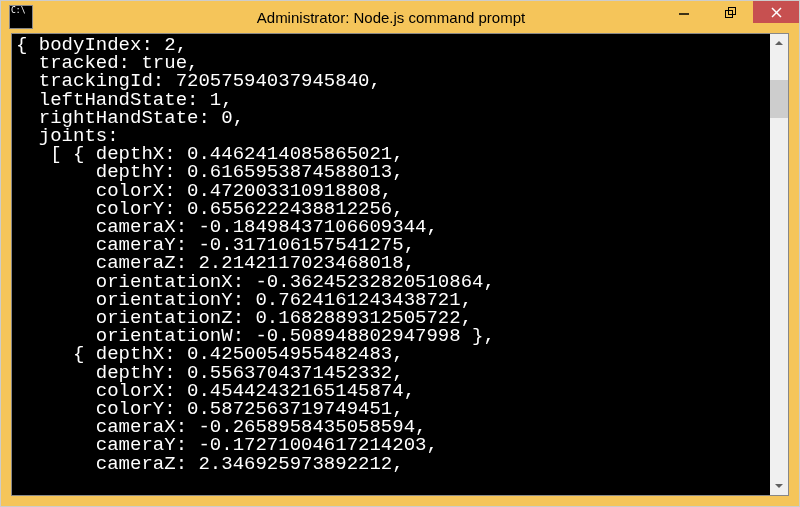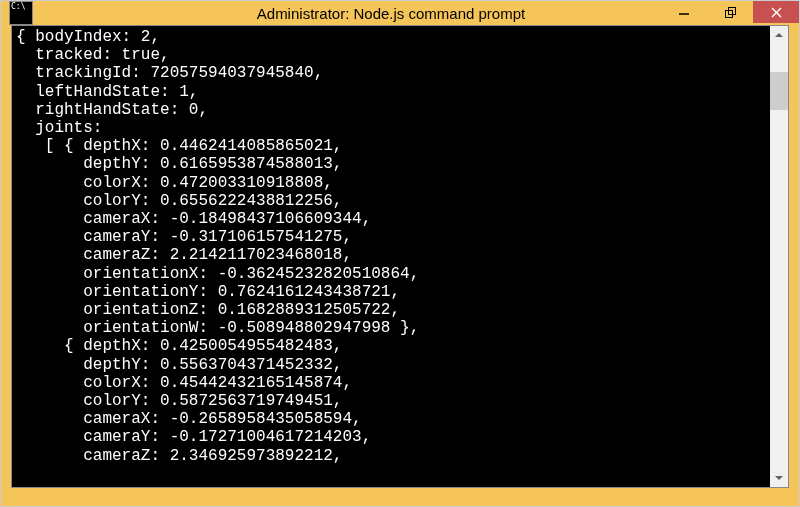--- a/index.html
+++ b/index.html
@@ -6,21 +6,21 @@
     body {
       width: 800px;
       height: 507px;
       background: #f5c55a;
       font-family: "Segoe UI", Tahoma, sans-serif;
       overflow: hidden;
       position: relative;
       border: 1px solid #ccc;
     }
     .titlebar {
-      height: 24px;
+      height: 32px;
       display: flex;
       align-items: center;
       background: #f5c55a;
       position: relative;
     }
     .app-icon {
       width: 24px;
       height: 24px;
       margin-left: 8px;
       background: #000;
@@ -75,21 +75,21 @@
       height: calc(100% - 42px);
       display: flex;
       background: #000;
       border: 1px solid #888;
     }
     .terminal {
       flex: 1;
       background: #000;
       color: #fff;
       font-family: Consolas, "Courier New", monospace;
-      font-size: 16px;
+      font-size: 19px;
       line-height: 18.2px;
       padding: 2px 4px;
       white-space: pre;
       overflow: hidden;
     }
     .scrollbar {
       width: 18px;
       background: #f0f0f0;
       position: relative;
       display: flex;

